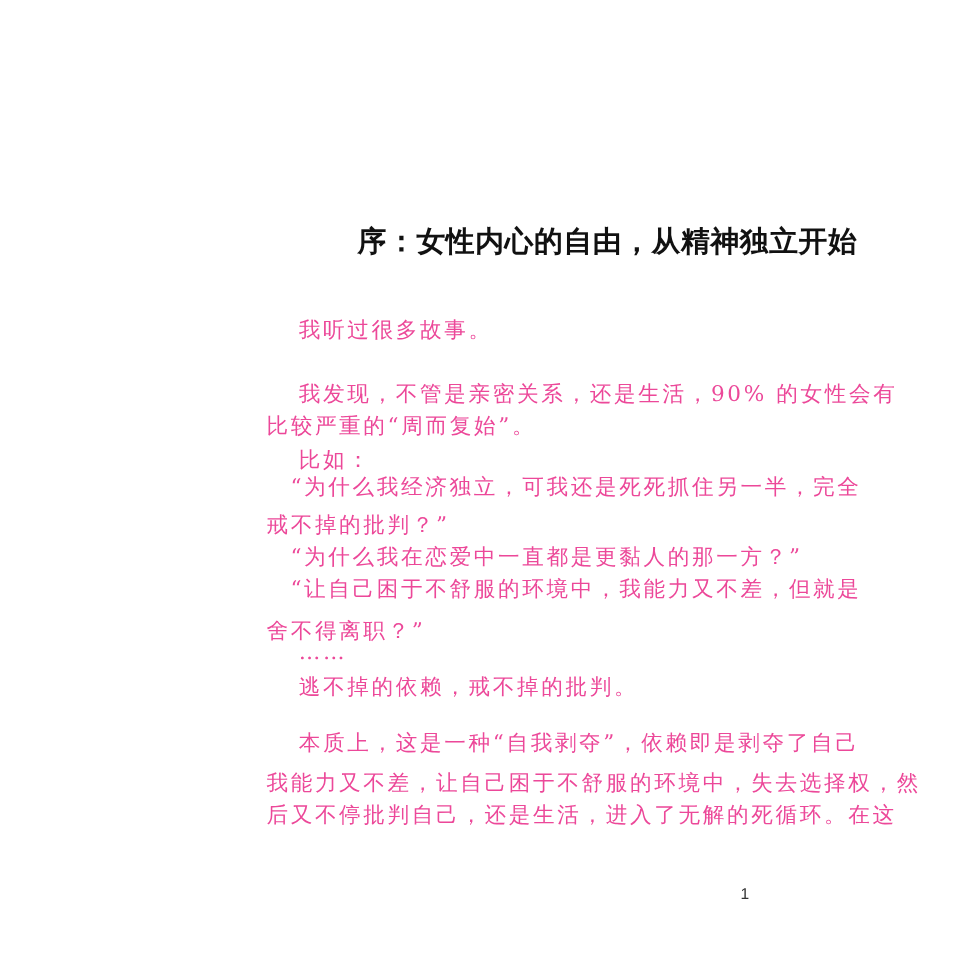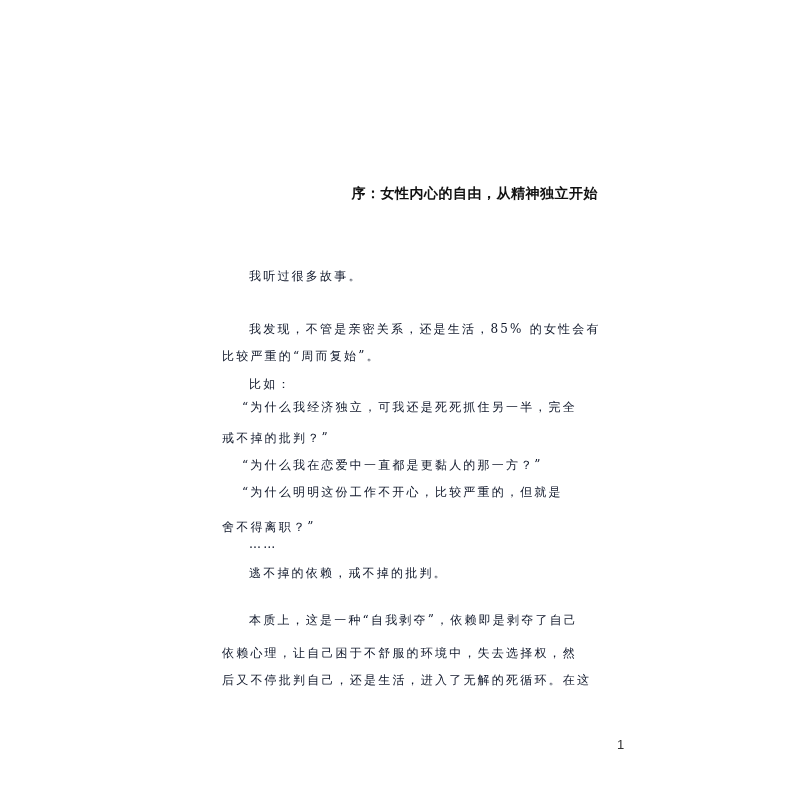--- a/index.html
+++ b/index.html
@@ -1,45 +1,45 @@
 <!DOCTYPE html>
 <html><head>
 <meta charset="utf-8">
 <style>
   html, body { margin: 0; padding: 0; background: #ffffff; }
   body { width: 800px; height: 800px; position: relative; overflow: hidden;
          font-family: "DejaVu Serif", "Liberation Serif", serif; color: #333333; }
   .page { position: absolute; left: 0; top: 0; width: 800px; height: 800px; background: #fff; }
   .title { position: absolute; left: 298px; top: 185px; width: 300px; text-align: right;
            font-family: "DejaVu Sans", "Liberation Sans", sans-serif; font-weight: bold;
-           font-size: 14px; color: #111111; letter-spacing: 0.5px; white-space: nowrap; }
+           font-size: 24px; color: #111111; letter-spacing: 0.5px; white-space: nowrap; }
   .body { position: absolute; left: 222px; top: 0; width: 372px; }
-  .line { position: absolute; left: 0; font-size: 12px; letter-spacing: 2.2px;
-          white-space: nowrap; color: #0f172a; line-height: 16px; }
+  .line { position: absolute; left: 0; font-size: 18px; letter-spacing: 2.2px;
+          white-space: nowrap; color: #ec4899; line-height: 16px; }
   .indent { left: 27px; }
   .pageno { position: absolute; left: 617px; top: 737px; font-family: "Liberation Sans", sans-serif;
             font-size: 13px; color: #333; }
 </style>
 </head>
 <body>
 
 <div class="page">
   <div class="title">序：女性内心的自由，从精神独立开始</div>
 
   <div class="body">
     <div class="line indent" style="top:268px">我听过很多故事。</div>
-    <div class="line indent" style="top:321px">我发现，不管是亲密关系，还是生活，85% 的女性会有</div>
+    <div class="line indent" style="top:321px">我发现，不管是亲密关系，还是生活，90% 的女性会有</div>
     <div class="line" style="top:348px">比较严重的“周而复始”。</div>
     <div class="line indent" style="top:376px">比如：</div>
     <div class="line" style="top:399px; left:20px">“为什么我经济独立，可我还是死死抓住另一半，完全</div>
     <div class="line" style="top:430px">戒不掉的批判？”</div>
     <div class="line" style="top:457px; left:20px">“为什么我在恋爱中一直都是更黏人的那一方？”</div>
-    <div class="line" style="top:484px; left:20px">“为什么明明这份工作不开心，比较严重的，但就是</div>
+    <div class="line" style="top:484px; left:20px">“让自己困于不舒服的环境中，我能力又不差，但就是</div>
     <div class="line" style="top:519px">舍不得离职？”</div>
     <div class="line indent" style="top:536px">……</div>
     <div class="line indent" style="top:565px">逃不掉的依赖，戒不掉的批判。</div>
     <div class="line indent" style="top:612px">本质上，这是一种“自我剥夺”，依赖即是剥夺了自己</div>
-    <div class="line" style="top:645px">依赖心理，让自己困于不舒服的环境中，失去选择权，然</div>
+    <div class="line" style="top:645px">我能力又不差，让自己困于不舒服的环境中，失去选择权，然</div>
     <div class="line" style="top:672px">后又不停批判自己，还是生活，进入了无解的死循环。在这</div>
   </div>
 
   <div class="pageno">1</div>
 </div>
 
 </body></html>

